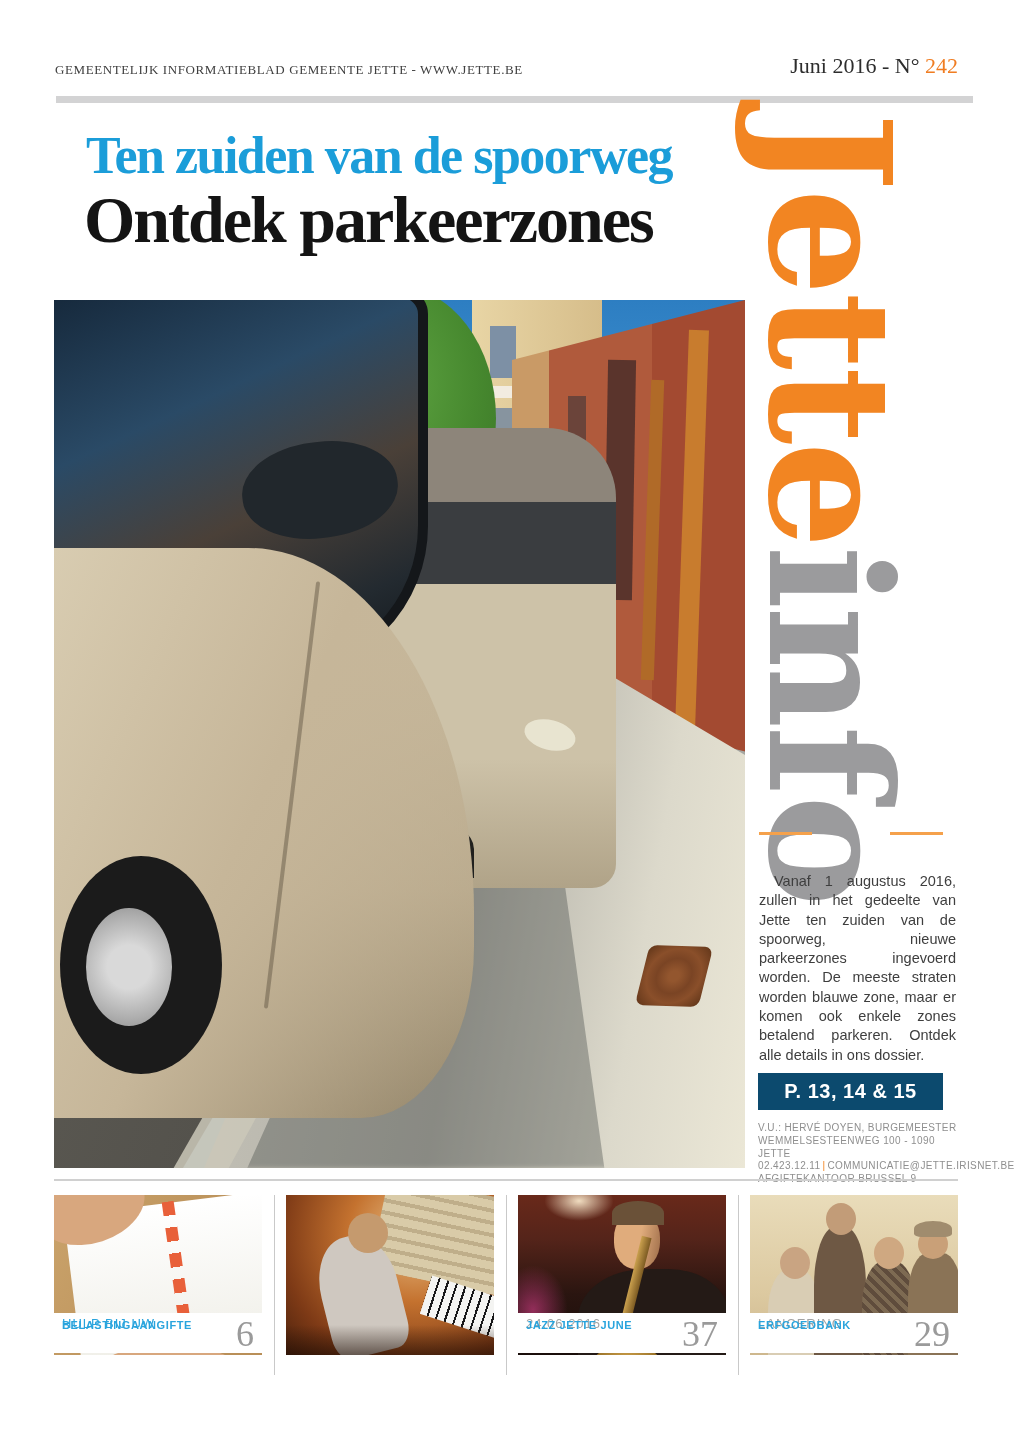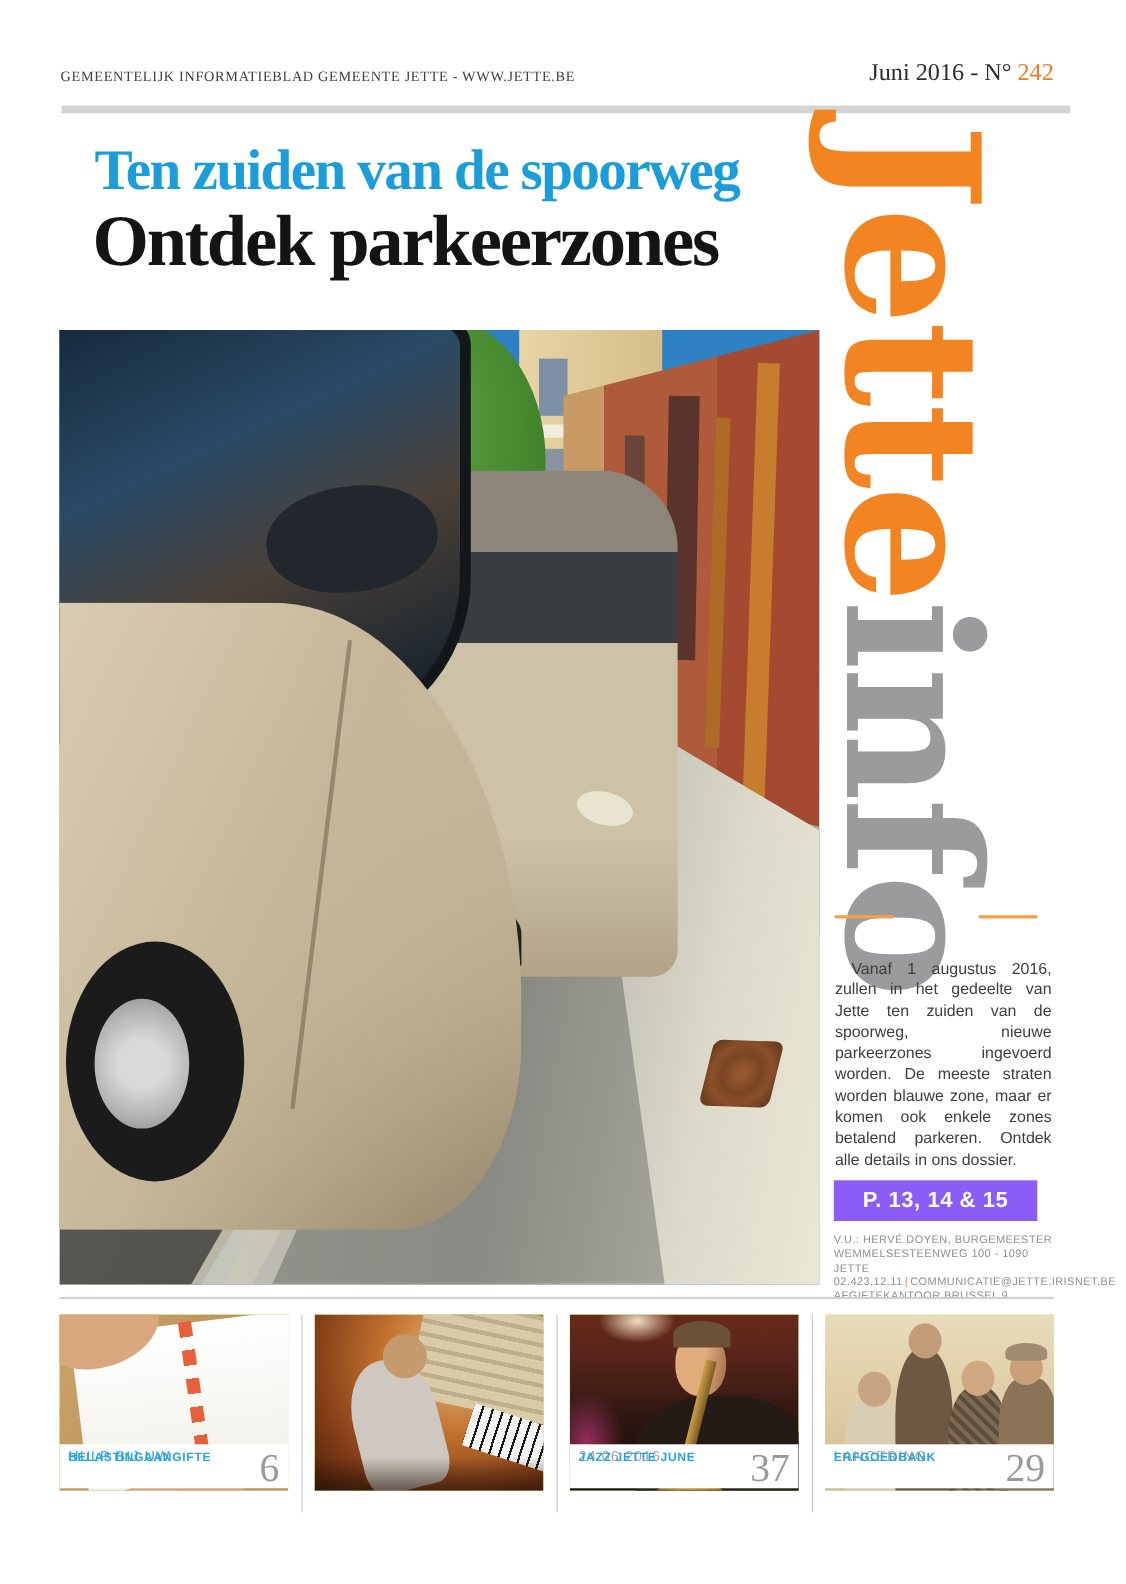--- a/index.html
+++ b/index.html
@@ -20,21 +20,21 @@
   .logo-box{left:772px;top:112px;width:124px;height:742px;}
   .logo-text{position:absolute;left:122px;top:0;transform:rotate(90deg);transform-origin:0 0;white-space:nowrap;font-family:"DejaVu Serif",serif;font-weight:700;font-size:168px;letter-spacing:-3px;line-height:130px;}
   .logo-jette{color:#f28522;}
   .logo-info{color:#9b9b9d;}
   .logo-rule{top:832px;height:3px;background:#f5a14b;}
   .logo-rule.l{left:759px;width:53px;}
   .logo-rule.r{left:890px;width:53px;}
 
   
   .intro{left:759px;top:872px;width:197px;font-size:14.5px;line-height:19.3px;color:#3e3e3e;text-align:justify;text-indent:15px;}
-  .page-badge{left:758px;top:1073px;width:185px;height:37px;background:#8b5cf6;color:#ffffff;font-weight:700;font-size:20px;letter-spacing:.5px;display:flex;align-items:center;justify-content:center;}
+  .page-badge{left:758px;top:1073px;width:185px;height:37px;background:#0c4a6e;color:#ffffff;font-weight:700;font-size:20px;letter-spacing:.5px;display:flex;align-items:center;justify-content:center;}
   .colophon{left:758px;top:1122px;width:200px;font-size:10px;line-height:12.8px;letter-spacing:.4px;color:#8f8f8f;}
   .colophon .sep{color:#f28522;padding:0 2px;}
 
   
   .bottom-rule{left:54px;top:1179px;width:904px;height:2px;background:#d0d0d0;}
   .thumb{width:208px;height:160px;top:1195px;overflow:hidden;background:#bef264;}
   .thumb-divider{top:1195px;width:1px;height:180px;background:#c9c9c9;}
   .cap{position:absolute;left:0;right:0;top:118px;height:40px;background:#ffffff;z-index:5;padding:3px 0 0 8px;box-sizing:border-box;}
   .cap .l1{font-size:13px;letter-spacing:1px;color:#a3a3a3;line-height:16px;white-space:nowrap;}
   .cap .l1.blue{color:#29a4dd;}

